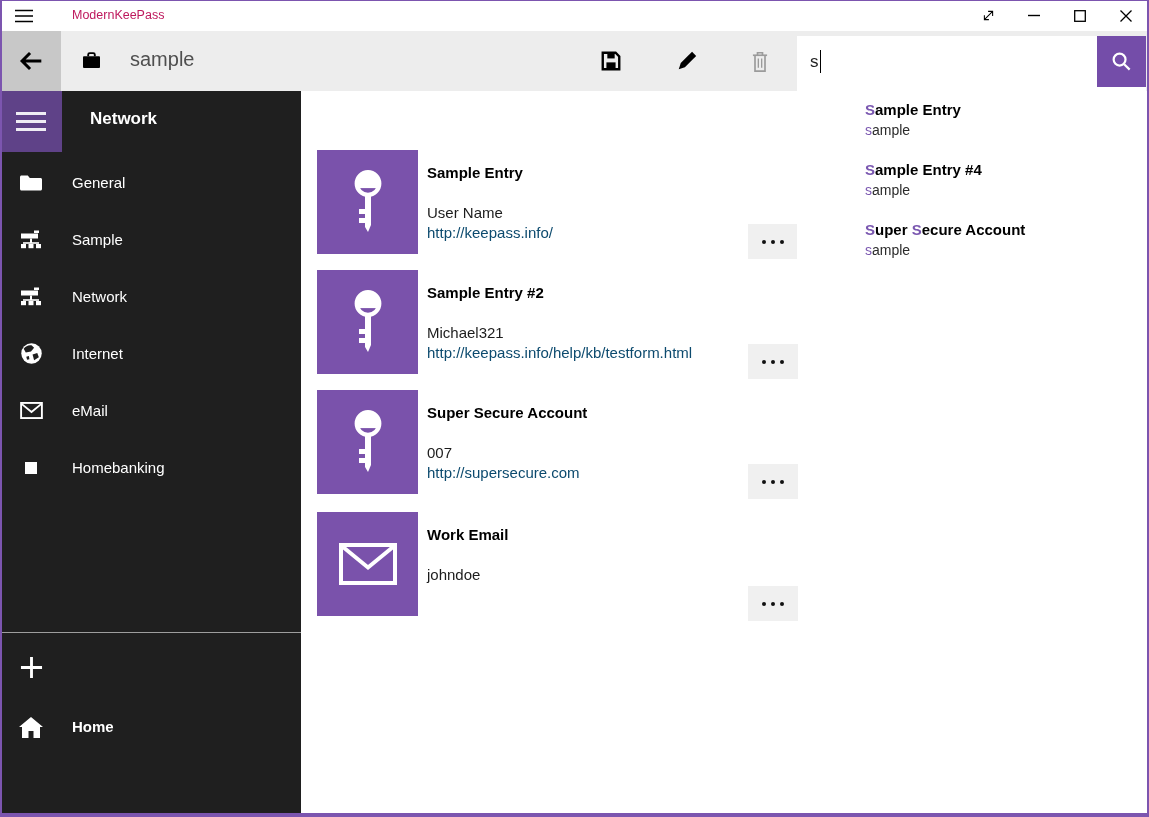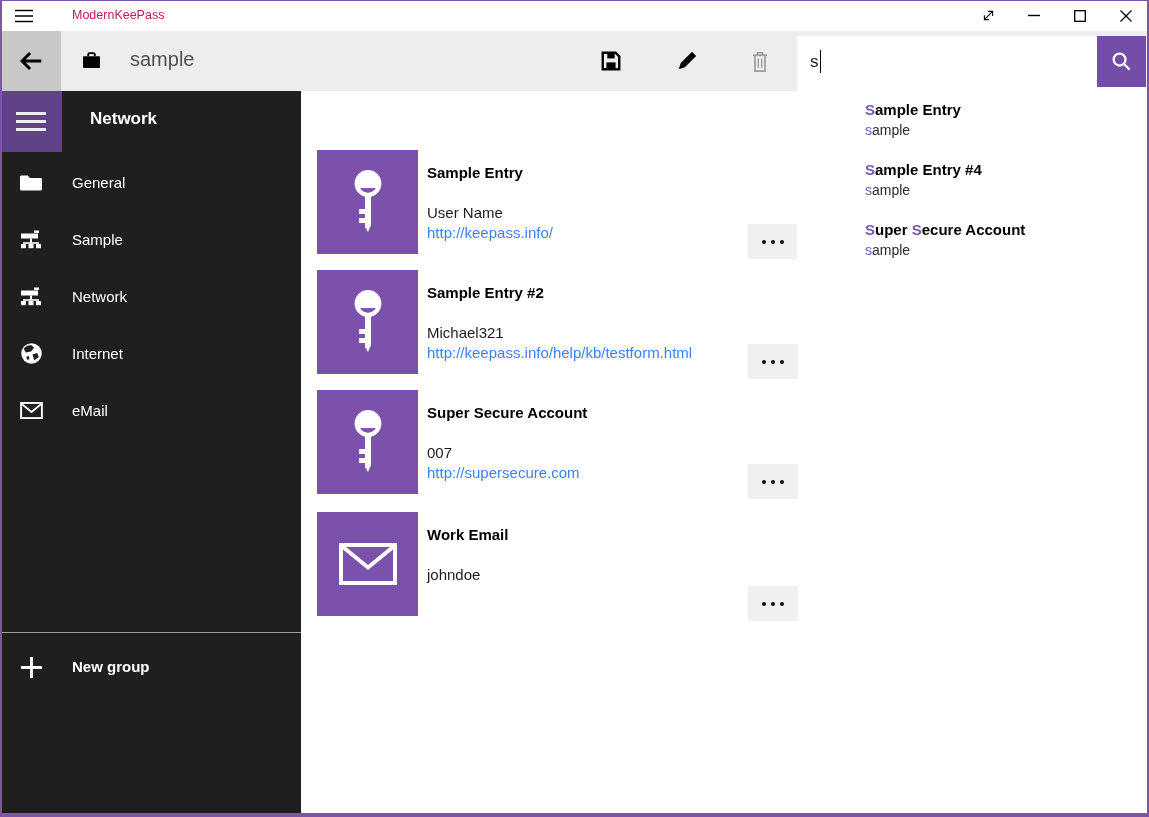--- a/index.html
+++ b/index.html
@@ -42,21 +42,21 @@
   .foot-row{position:absolute;left:0;width:301px;height:54px;}
   .foot-ico{position:absolute;left:0;top:0;width:62px;height:54px;display:flex;align-items:center;justify-content:center;}
   .foot-label{position:absolute;left:72px;top:0;height:54px;line-height:54px;font-size:15px;font-weight:bold;color:#fff;}
 
   
   .entry-row{position:absolute;left:317px;width:481px;height:104px;}
   .tile{position:absolute;left:0;top:0;width:101px;height:104px;background:#7A52AB;
         display:flex;align-items:center;justify-content:center;}
   .e-title{position:absolute;left:110px;top:14px;font-size:15px;font-weight:bold;color:#000;}
   .e-line1{position:absolute;left:110px;top:54px;font-size:15px;color:#1C1C1C;}
-  .e-line2{position:absolute;left:110px;top:74px;font-size:15px;color:#3b82f6;}
+  .e-line2{position:absolute;left:110px;top:74px;font-size:15px;color:#0c4a6e;}
   .more-btn{position:absolute;left:431px;top:74px;width:50px;height:35px;background:#F0F0F0;
             display:flex;align-items:center;justify-content:center;gap:5px;}
   .dot{width:4px;height:4px;border-radius:50%;background:#111;}
 
   
   .sug-panel{position:absolute;left:797px;top:87px;width:349px;height:193px;background:#fff;z-index:5;}
   .sug-item{position:absolute;left:68px;width:270px;height:48px;}
   .sug-title{font-size:15px;font-weight:bold;color:#000;line-height:20px;}
   .sug-sub{font-size:14px;color:#2B2B2B;line-height:20px;}
   .hl{color:#7A57B0;}
@@ -202,32 +202,47 @@
       <svg width="23" height="23" viewBox="0 0 22 22">
           <circle cx="11" cy="11" r="9.8" fill="#fff"></circle>
           <path d="M3.5 6.5 Q6.5 2.5 11 3.2 L13.5 5.5 L10.5 9 L5.5 10 Z" fill="#1F1F1F"></path>
           <path d="M12 12 L16.5 10.5 L18 14.5 L13.5 17.5 Z" fill="#1F1F1F"></path>
           <path d="M6 14 L8.5 13.5 L9 16.5 L6.8 17 Z" fill="#1F1F1F"></path>
         </svg>
     </span>
     <span class="side-label">Internet</span>
   </div>
 
+  <div class="side-row" style="top:348px">
+    <span class="side-ico">
+      <svg width="12" height="12" viewBox="0 0 12 12">
+          <rect width="12" height="12" fill="#fff"></rect>
+        </svg>
+    </span>
+    <span class="side-label">Homebanking</span>
+  </div>
 
   <div class="side-divider"></div>
 
   <div class="foot-row" style="top:549px">
     <span class="foot-ico">
       <svg width="23" height="23" viewBox="0 0 24 24" stroke="#fff" stroke-width="3">
           <path d="M12 1 V23 M1 12 H23"></path>
         </svg>
     </span>
-    <span class="foot-label">New group</span>
-  </div>
-
+  </div>
+
+  <div class="foot-row" style="top:609px">
+    <span class="foot-ico">
+      <svg width="24" height="21" viewBox="0 0 24 21" fill="#fff">
+          <path d="M12 0 L24 10 H21 V21 H14.5 V14 H9.5 V21 H3 V10 H0 Z"></path>
+        </svg>
+    </span>
+    <span class="foot-label">Home</span>
+  </div>
 
 </div>
 
 <div class="entry-row" style="top:150px">
   <div class="tile">
     <svg width="48" height="66" viewBox="0 0 48 66">
         <circle cx="24" cy="14.5" r="11.3" fill="none" stroke="#fff" stroke-width="4.2"></circle>
         <path d="M12.9 17.5 A11.3 11.3 0 1 1 35.1 17.5 Z" fill="#fff"></path>
         <path d="M13 17.5 H35" stroke="#fff" stroke-width="3.2"></path>
         <path d="M21 26 H27 V56 L24 63 L21 58 Z" fill="#fff"></path>

